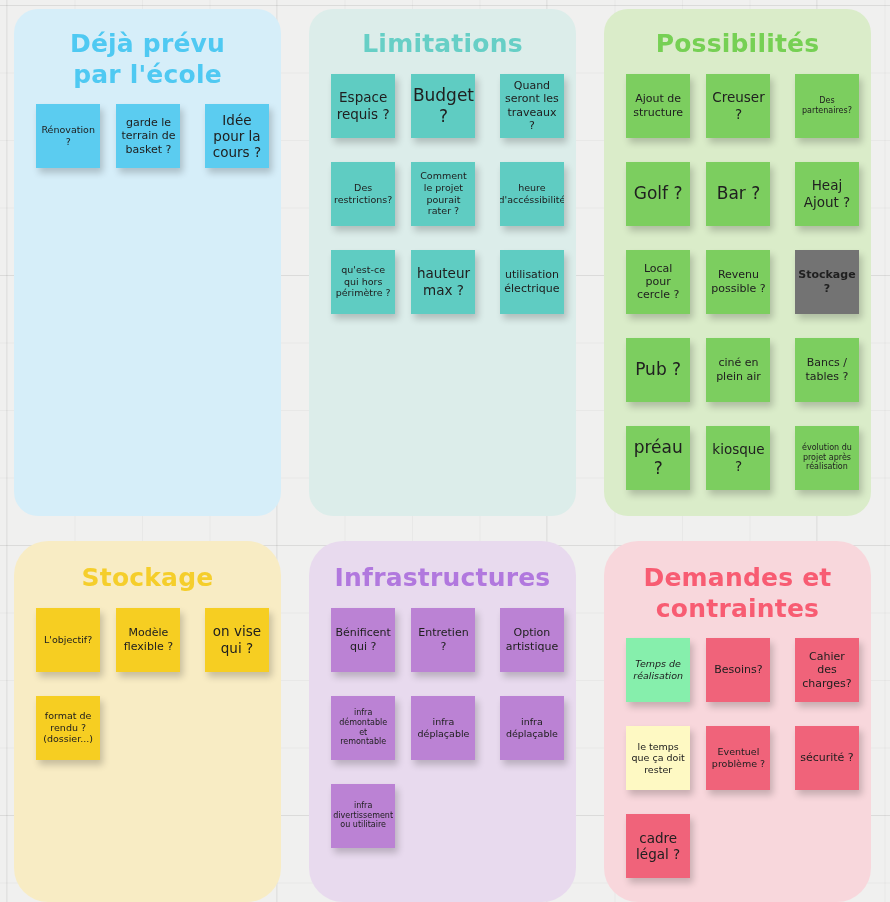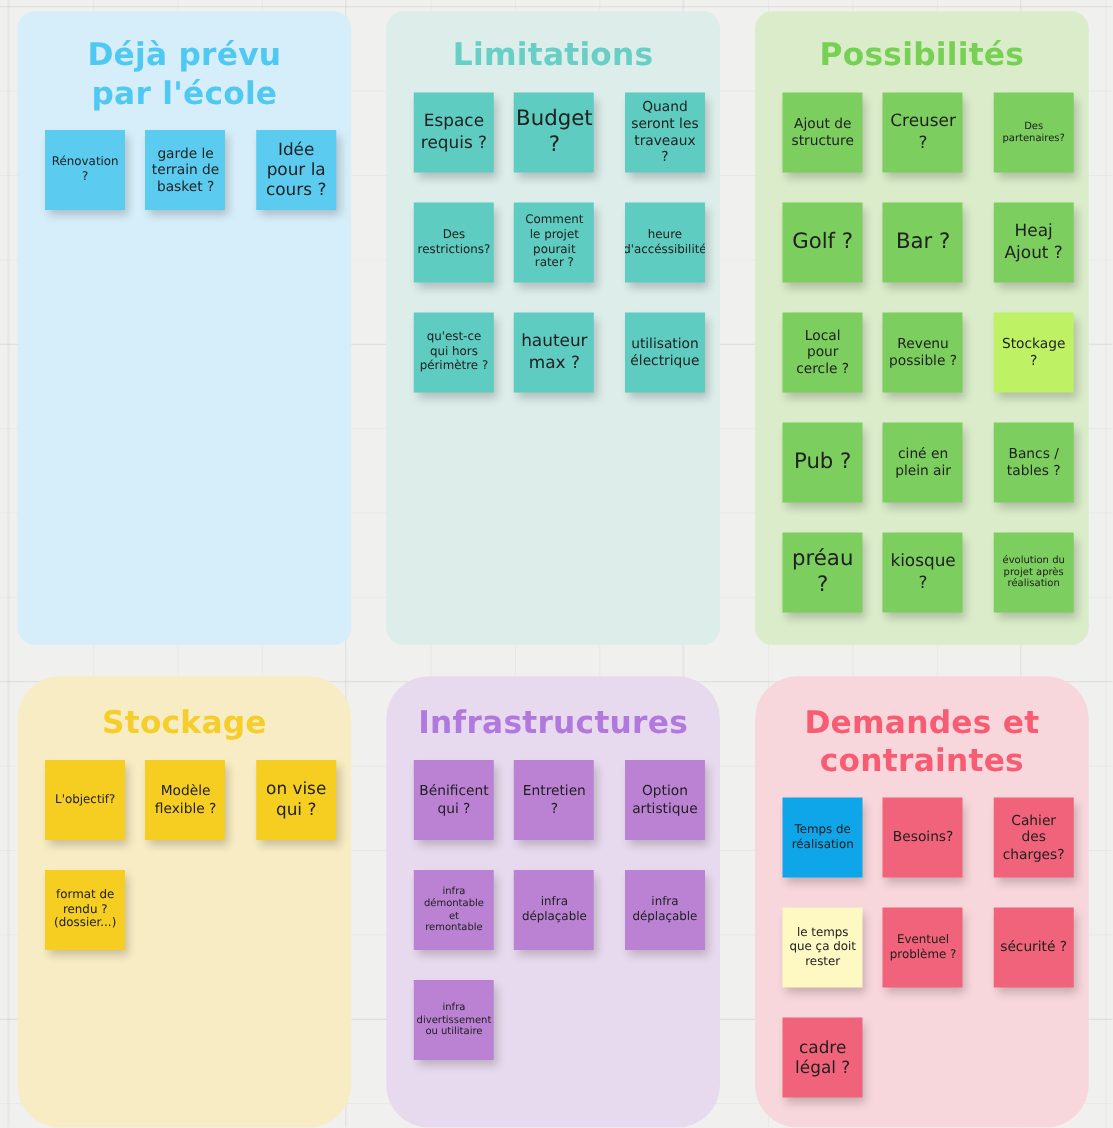--- a/index.html
+++ b/index.html
@@ -50,21 +50,21 @@
   .panel-slot {
     position: relative;
     padding: 0;
   }
   .panel {
     position: absolute;
     left: 14px;
     right: 14px;
     top: 9px;
     bottom: 10px;
-    border-radius: 14px;
+    border-radius: 24px;
     overflow: hidden;
   }
   .row2 .panel { top: 15px; bottom: 0px; border-radius: 34px 34px 34px 34px; }
 
   .panel-title {
     text-align: center;
     font-weight: 800;
     font-size: 25px;
     line-height: 1.22;
     letter-spacing: 0.2px;
@@ -238,21 +238,21 @@
             <div class="note ts-m" style="background: rgb(124, 206, 95);">
               <span>Local pour cercle ?</span>
             </div>
           </div>
           <div class="note-cell">
             <div class="note ts-m" style="background: rgb(124, 206, 95);">
               <span>Revenu possible ?</span>
             </div>
           </div>
           <div class="note-cell">
-            <div class="note ts-m" style="background: #bef264;">
+            <div class="note ts-m" style="background: #737373; font-weight: bold;">
               <span>Stockage ?</span>
             </div>
           </div>
           <div class="note-cell">
             <div class="note ts-xl" style="background: rgb(124, 206, 95);">
               <span>Pub ?</span>
             </div>
           </div>
           <div class="note-cell">
             <div class="note ts-m" style="background: rgb(124, 206, 95);">
@@ -356,21 +356,21 @@
       </div>
     </div>
     <div class="panel-slot row2">
       <div class="panel" style="background: rgb(248, 215, 220);">
         <div class="panel-title" style="color: rgb(248, 92, 114);">
           <div>Demandes et</div>
           <div>contraintes</div>
         </div>
         <div class="notes">
           <div class="note-cell">
-            <div class="note ts-s" style="background: #0ea5e9;">
+            <div class="note ts-s" style="background: #86efac; font-style: italic;">
               <span>Temps de réalisation</span>
             </div>
           </div>
           <div class="note-cell">
             <div class="note ts-m" style="background: rgb(240, 99, 122);">
               <span>Besoins?</span>
             </div>
           </div>
           <div class="note-cell">
             <div class="note ts-m" style="background: rgb(240, 99, 122);">

